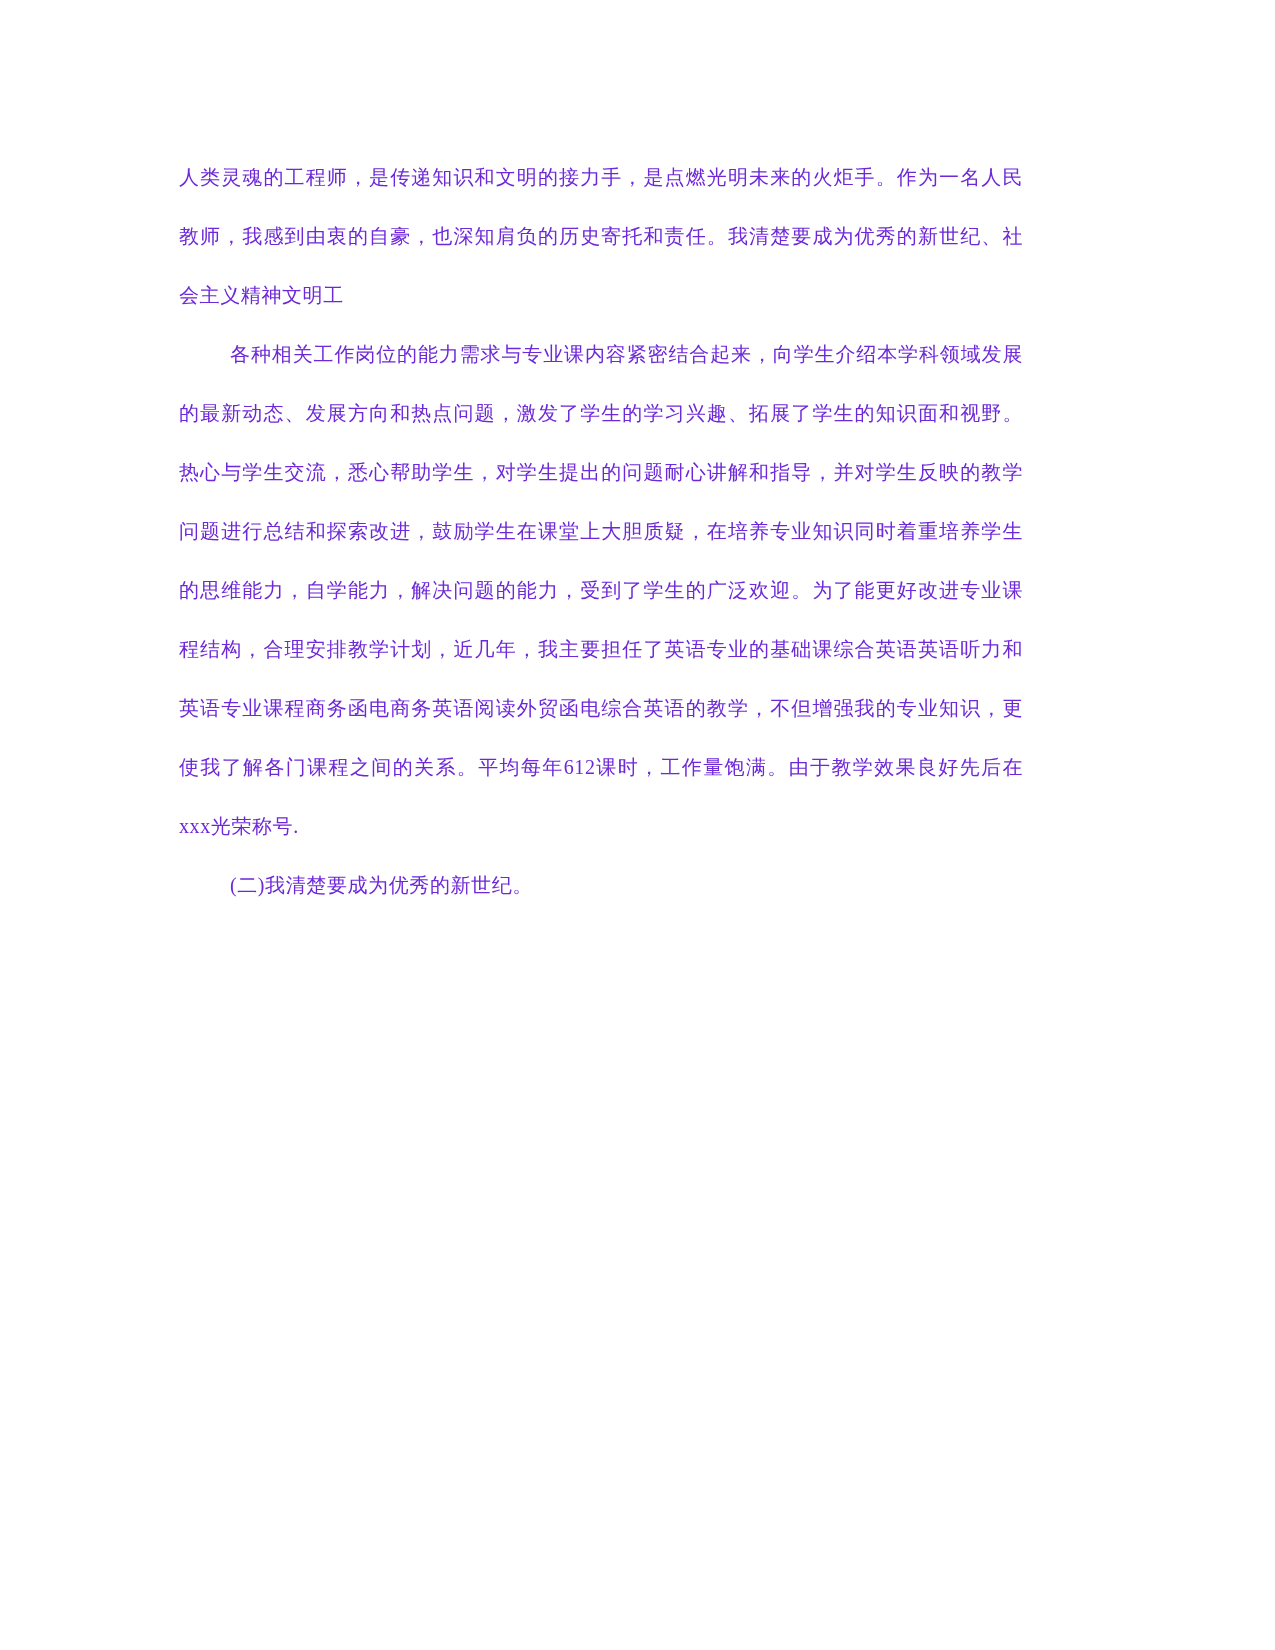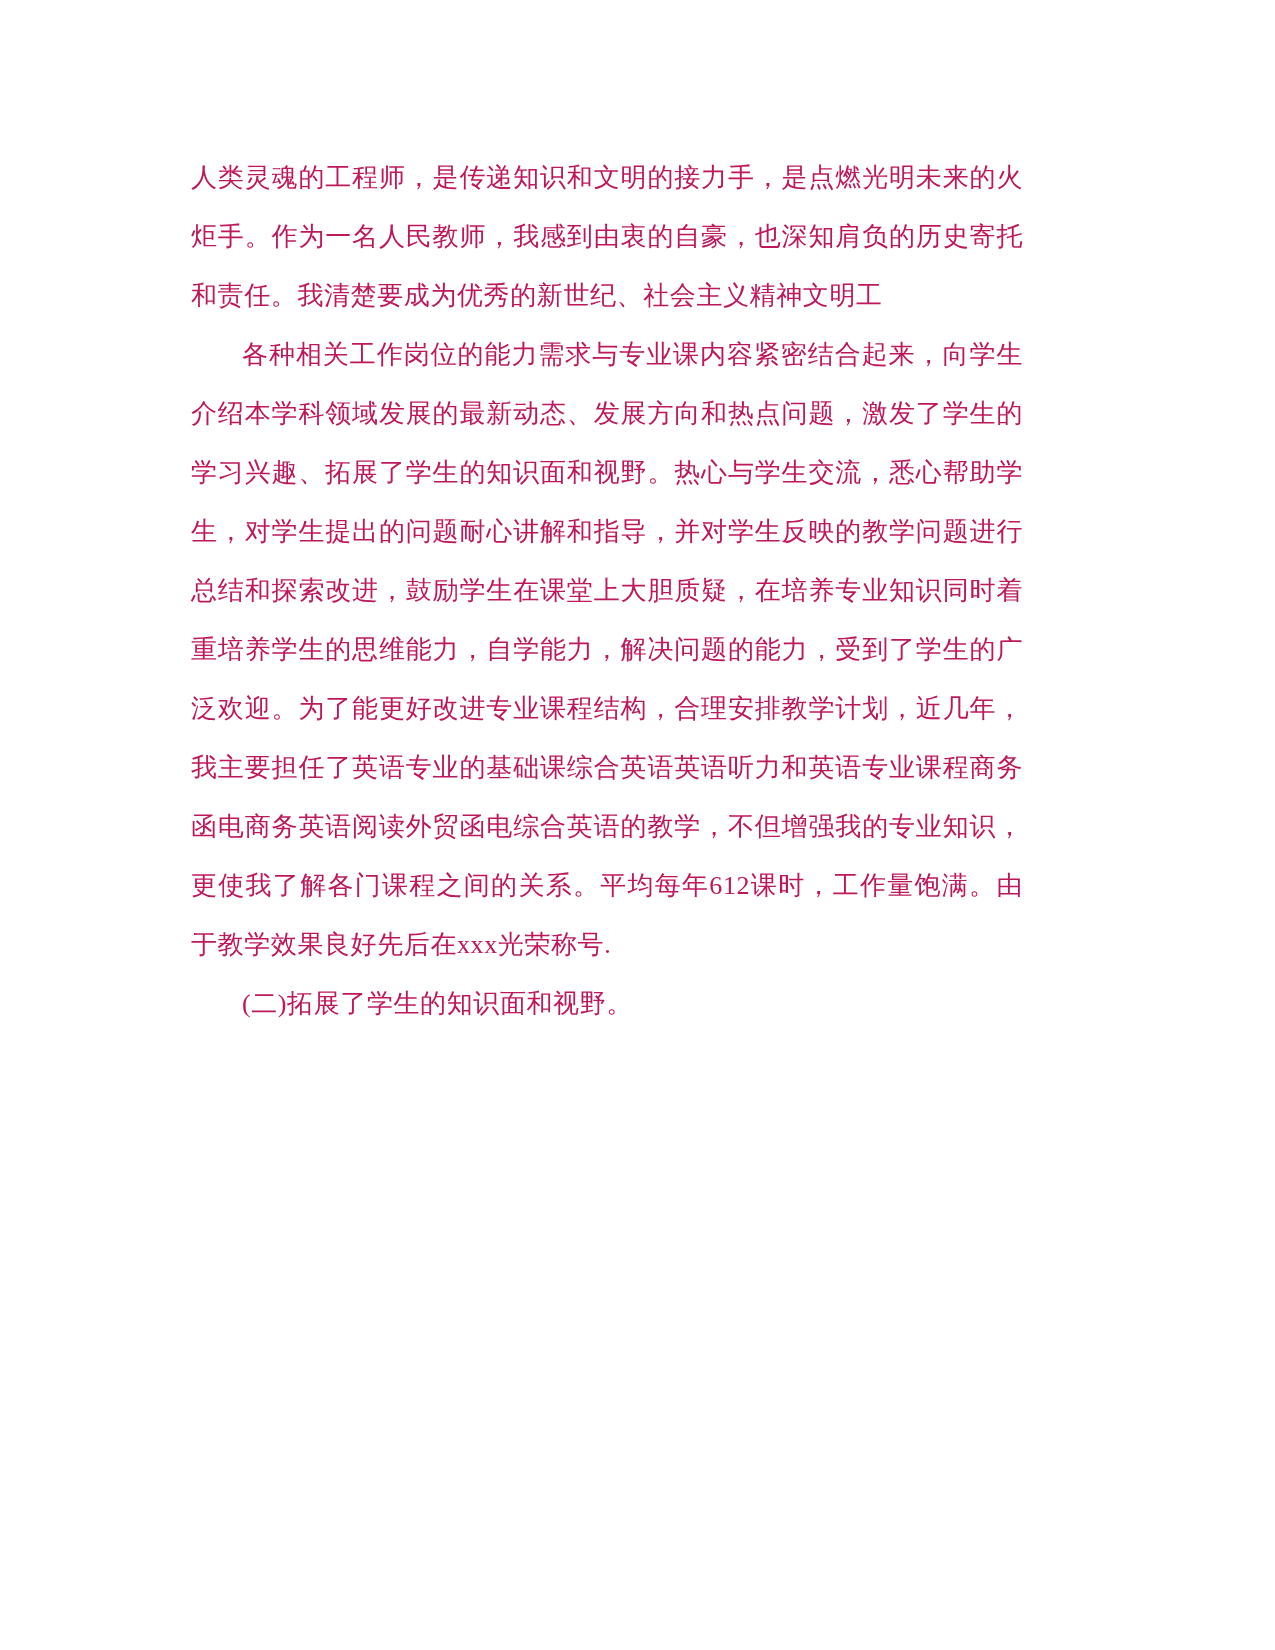--- a/index.html
+++ b/index.html
@@ -23,27 +23,27 @@
     height: 1650px;
     background: #ffffff;
   }
   .content {
     position: absolute;
     left: 175px;
     top: 148px;
     width: 848px;
   }
   p {
-    margin: 0 0 0 16px;
-    font-size: 26px;
+    margin: 0 0 0 4px;
+    font-size: 20px;
     line-height: 59px;
     text-align: justify;
     text-justify: inter-ideograph;
     letter-spacing: 0.6px;
-    color: #be185d;
+    color: #6d28d9;
     font-family: "Liberation Serif", "DejaVu Serif", serif;
   }
   p.indent {
     text-indent: 51px;
   }
   .para-block {
     margin-bottom: 0px;
   }
 </style>
 </head>
@@ -51,16 +51,16 @@
 
 <div class="page">
   <div class="content">
     <div class="para-block">
       <p>人类灵魂的工程师，是传递知识和文明的接力手，是点燃光明未来的火炬手。作为一名人民教师，我感到由衷的自豪，也深知肩负的历史寄托和责任。我清楚要成为优秀的新世纪、社会主义精神文明工</p>
     </div>
     <div class="para-block">
       <p class="indent">各种相关工作岗位的能力需求与专业课内容紧密结合起来，向学生介绍本学科领域发展的最新动态、发展方向和热点问题，激发了学生的学习兴趣、拓展了学生的知识面和视野。热心与学生交流，悉心帮助学生，对学生提出的问题耐心讲解和指导，并对学生反映的教学问题进行总结和探索改进，鼓励学生在课堂上大胆质疑，在培养专业知识同时着重培养学生的思维能力，自学能力，解决问题的能力，受到了学生的广泛欢迎。为了能更好改进专业课程结构，合理安排教学计划，近几年，我主要担任了英语专业的基础课综合英语英语听力和英语专业课程商务函电商务英语阅读外贸函电综合英语的教学，不但增强我的专业知识，更使我了解各门课程之间的关系。平均每年612课时，工作量饱满。由于教学效果良好先后在xxx光荣称号.</p>
     </div>
     <div class="para-block">
-      <p class="indent">(二)拓展了学生的知识面和视野。</p>
+      <p class="indent">(二)我清楚要成为优秀的新世纪。</p>
     </div>
   </div>
 </div>
 
 </body></html>

